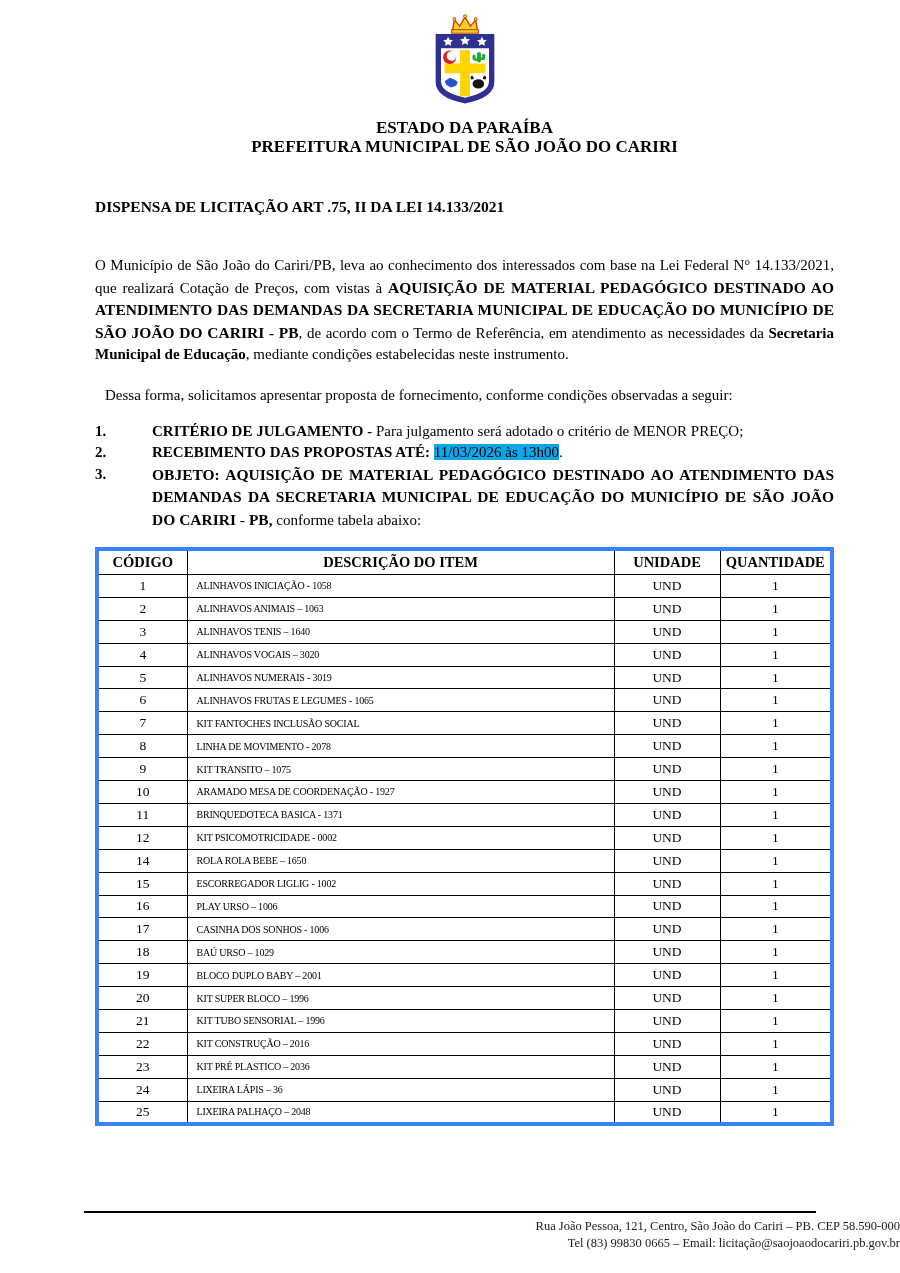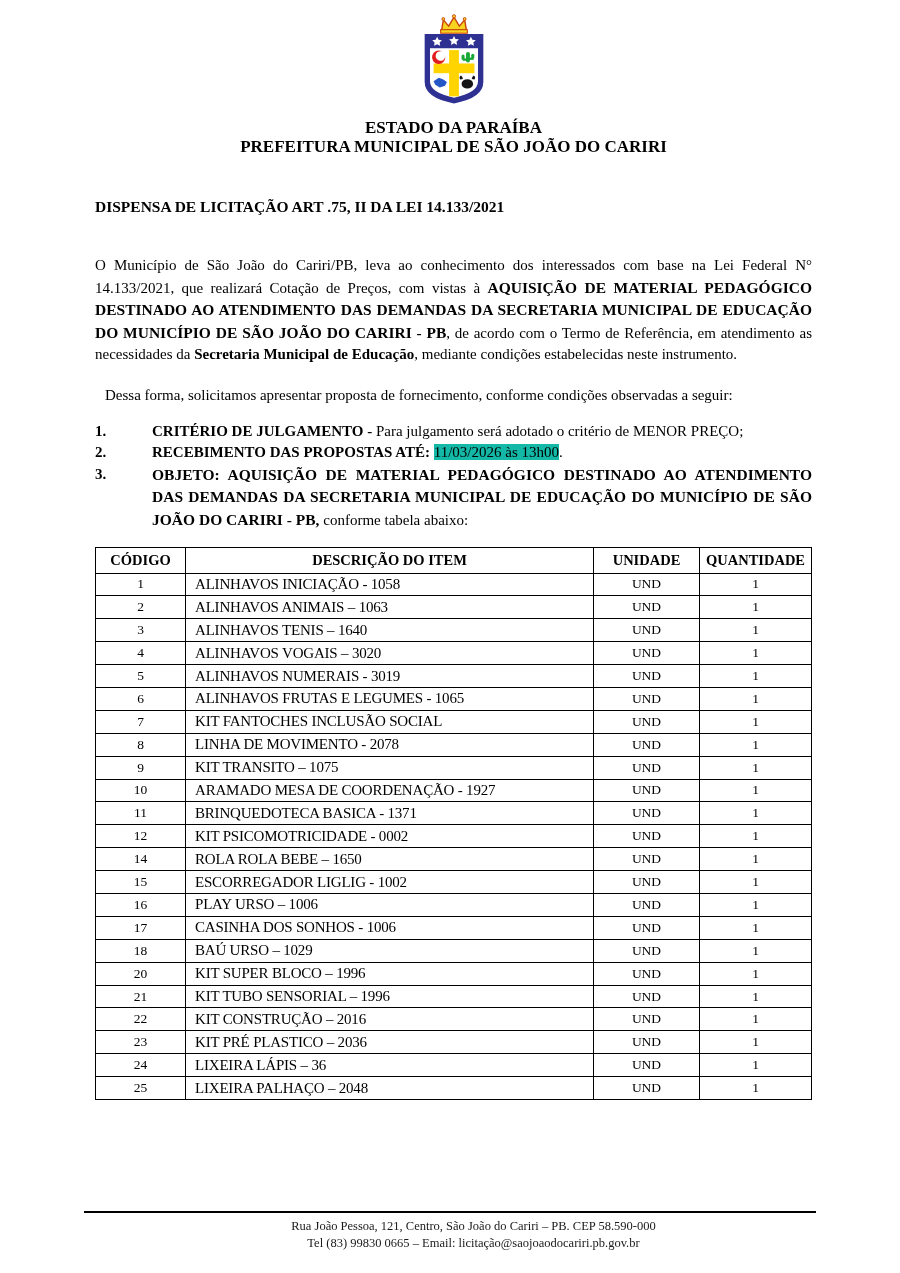--- a/index.html
+++ b/index.html
@@ -3,56 +3,56 @@
 <meta charset="utf-8">
 <style>
   * { margin:0; padding:0; box-sizing:border-box; }
   html,body { background:#888; }
   .page {
     width:900px; height:1273px;
     background:#ffffff; color:#000;
     font-family:"Liberation Serif", serif;
     position:relative; margin:0 auto; overflow:hidden;
   }
-  .content { padding:12px 88px 0 95px; }
+  .content { padding:12px 66px 0 95px; }
 
   
   .crest-wrap { text-align:center; }
   .crest { display:block; margin:0 auto; width:80px; height:94px; }
   .org { text-align:center; font-weight:bold; font-size:17px; line-height:19px; margin-top:12px; }
   .doc-title { text-align:left; font-weight:bold; font-size:15.5px; margin-top:42px; }
 
   
   .para { font-size:15px; line-height:21.6px; text-align:justify; }
   .p1 { margin-top:39px; }
   .p1 b.caps { font-size:15.5px; }
   .p2 { margin-top:19px;margin-left:10px; }
 
   .num-list { margin-top:14px; }
   .num-item { position:relative; padding-left:57px; font-size:15px; line-height:21.6px; text-align:justify; }
   .num-item .num { position:absolute; left:0; top:0; font-weight:bold; }
   .num-item b.caps { font-size:15.5px; }
-  .hl { background:#14b8a6; }
-
-  
-  table.items { width:100%; border-collapse:collapse; margin-top:15px; border:1px solid #3b82f6; }
+  .hl { background:#0ea5e9; }
+
+  
+  table.items { width:100%; border-collapse:collapse; margin-top:15px; border:4px solid #3b82f6; }
   table.items th, table.items td { border:1px solid #000; vertical-align:middle; }
   table.items th {
     font-size:14.5px; font-weight:bold; text-align:center; height:26px; padding:2px 4px;
   }
   table.items td { height:22.9px; font-size:13.5px; text-align:center; padding:1px 4px; }
   table.items td.col-desc {
-    text-align:left; padding-left:9px; font-size:15px; letter-spacing:-0.2px;
+    text-align:left; padding-left:9px; font-size:10px; letter-spacing:-0.2px;
   }
   table.items tr { page-break-inside:avoid; }
 
   
   .footer { position:absolute; left:0; right:0; bottom:22px; }
   .footer-rule { border-top:2px solid #000; width:732px; margin:0 auto 5px auto; }
-  .footer-line { text-align:center; font-size:12.5px; line-height:16.5px; color:#1a1a1a;padding-left:47px; }
+  .footer-line { text-align:right; font-size:12.5px; line-height:16.5px; color:#1a1a1a;padding-left:47px; }
 </style>
 </head>
 <body>
 
 <div class="page">
   <div class="content">
 
     <div class="crest-wrap">
       <svg class="crest" viewBox="0 0 90 104" aria-hidden="true">
 
@@ -231,20 +231,26 @@
             <td class="col-unit">UND</td>
             <td class="col-qty">1</td>
           </tr>
           <tr>
             <td class="col-code">18</td>
             <td class="col-desc">BAÚ URSO – 1029</td>
             <td class="col-unit">UND</td>
             <td class="col-qty">1</td>
           </tr>
           <tr>
+            <td class="col-code">19</td>
+            <td class="col-desc">BLOCO DUPLO BABY – 2001</td>
+            <td class="col-unit">UND</td>
+            <td class="col-qty">1</td>
+          </tr>
+          <tr>
             <td class="col-code">20</td>
             <td class="col-desc">KIT SUPER BLOCO – 1996</td>
             <td class="col-unit">UND</td>
             <td class="col-qty">1</td>
           </tr>
           <tr>
             <td class="col-code">21</td>
             <td class="col-desc">KIT TUBO SENSORIAL – 1996</td>
             <td class="col-unit">UND</td>
             <td class="col-qty">1</td>

